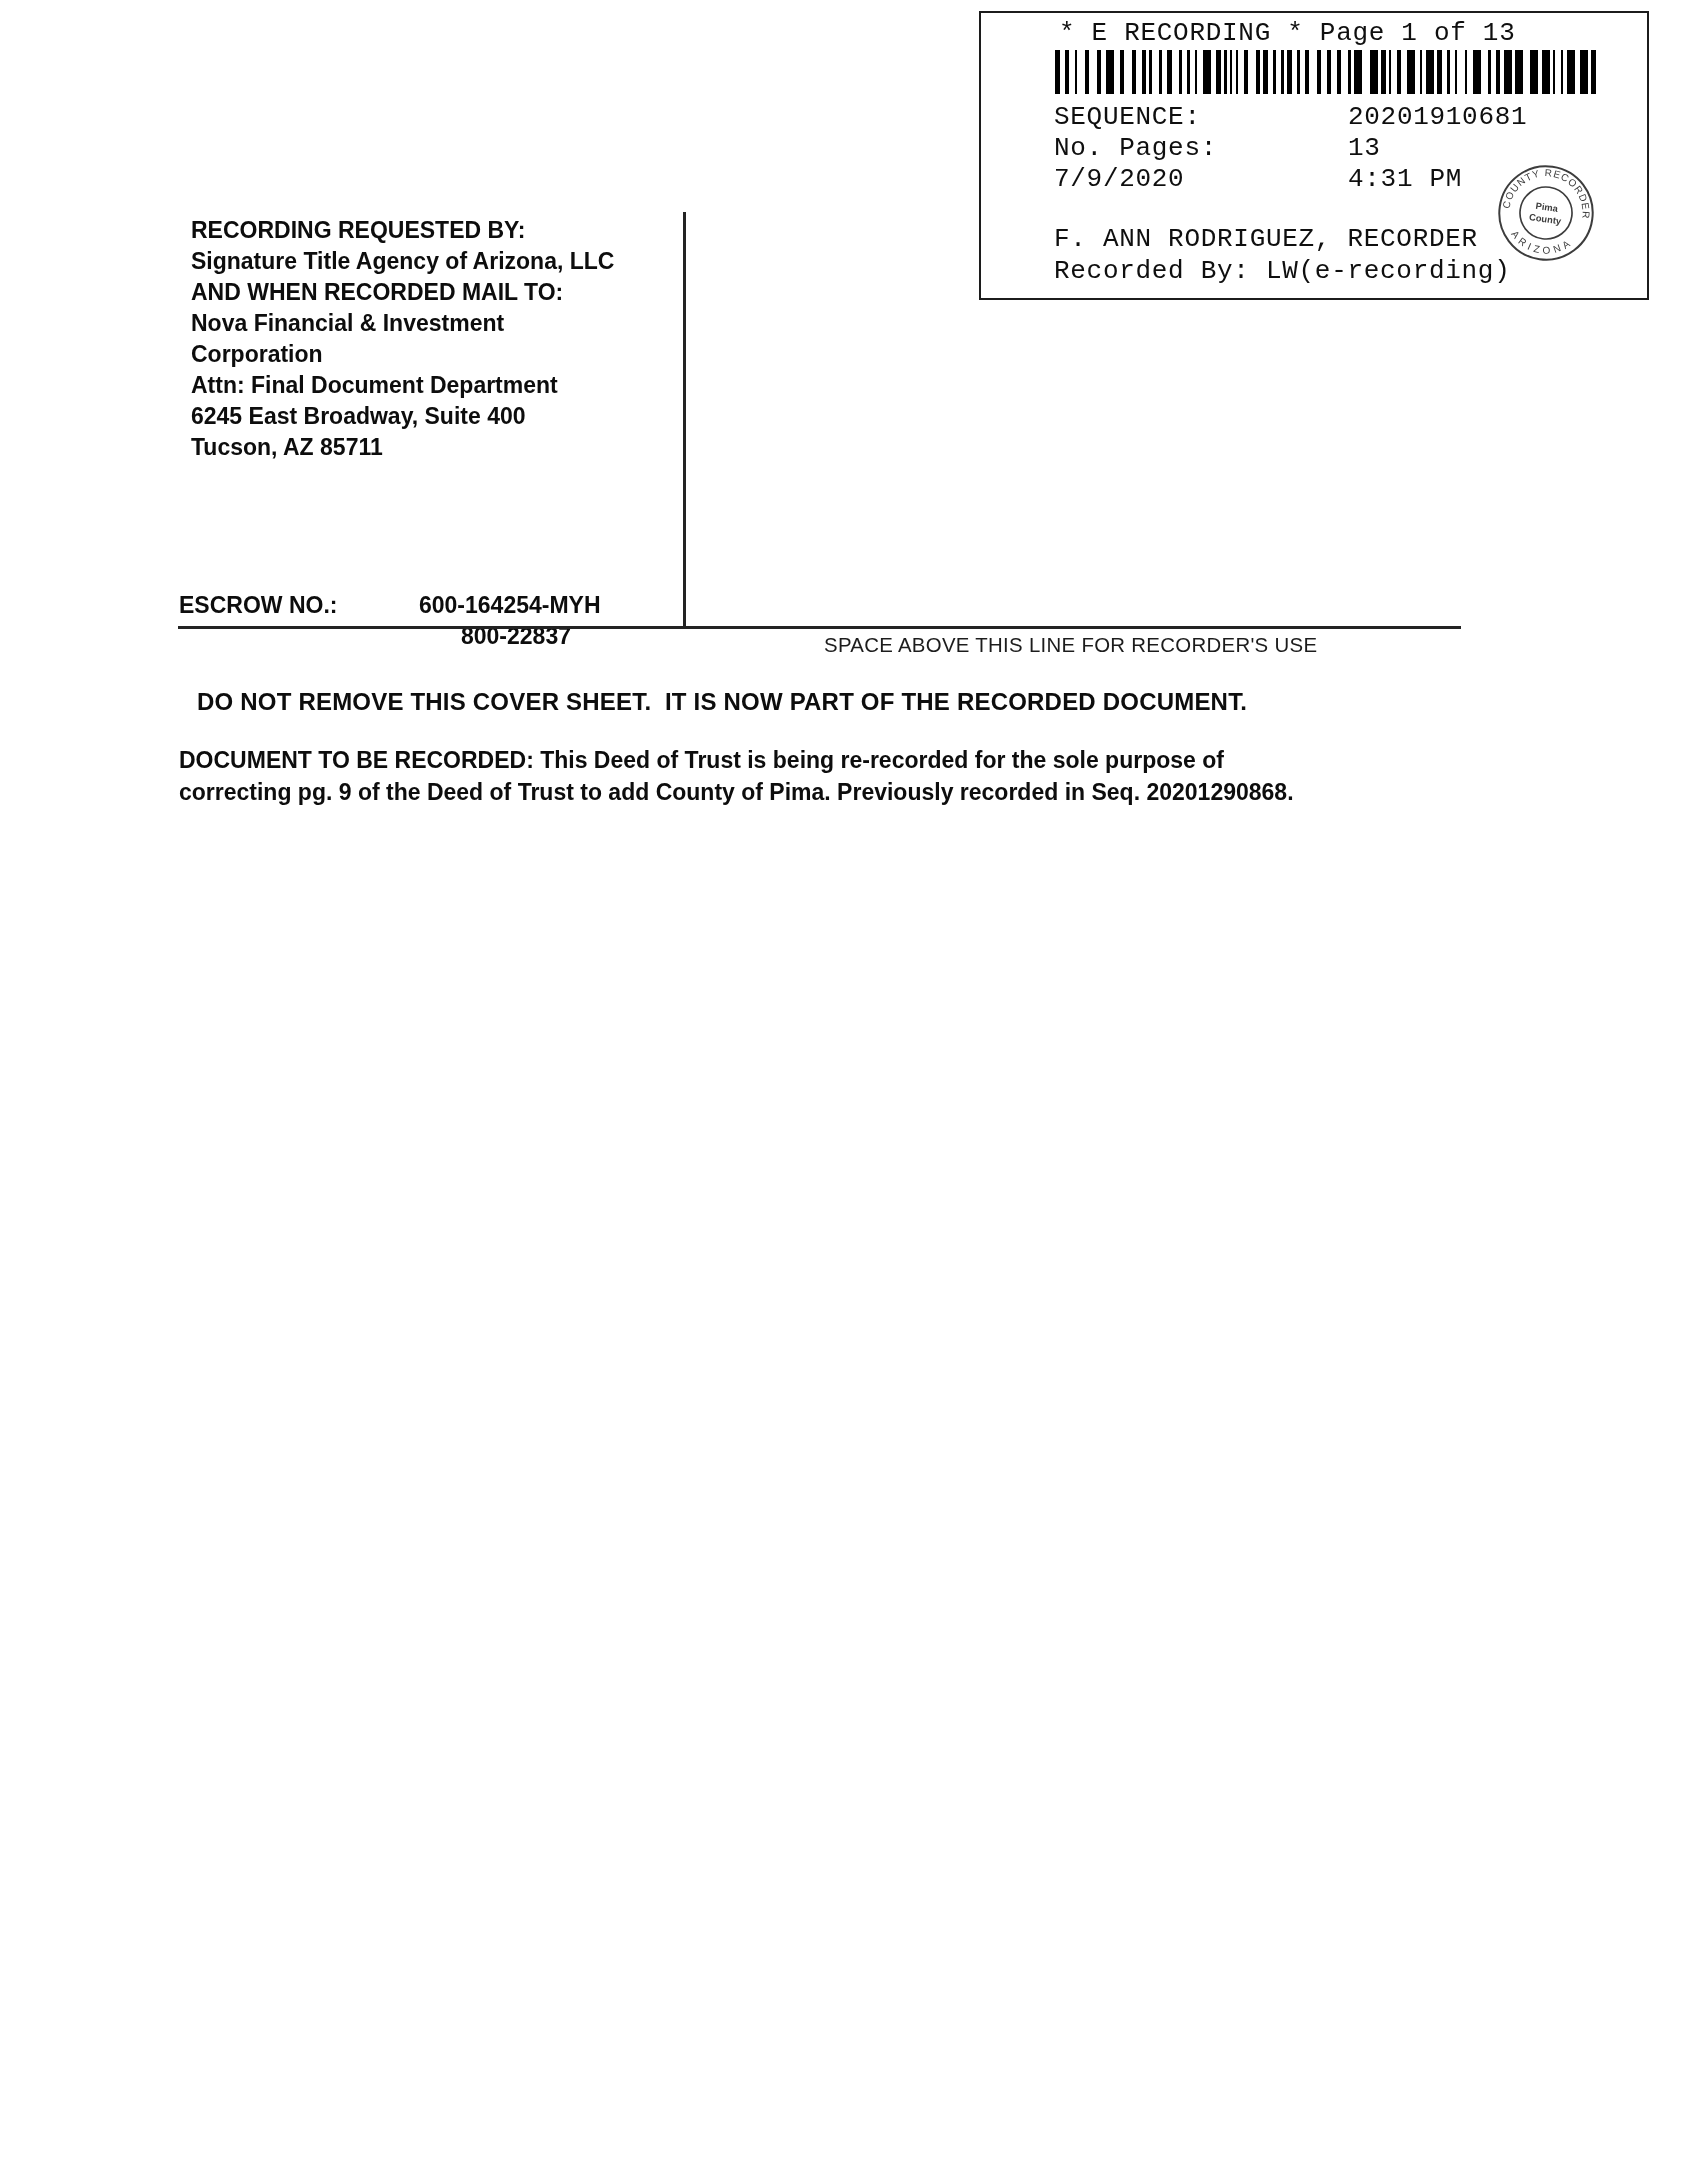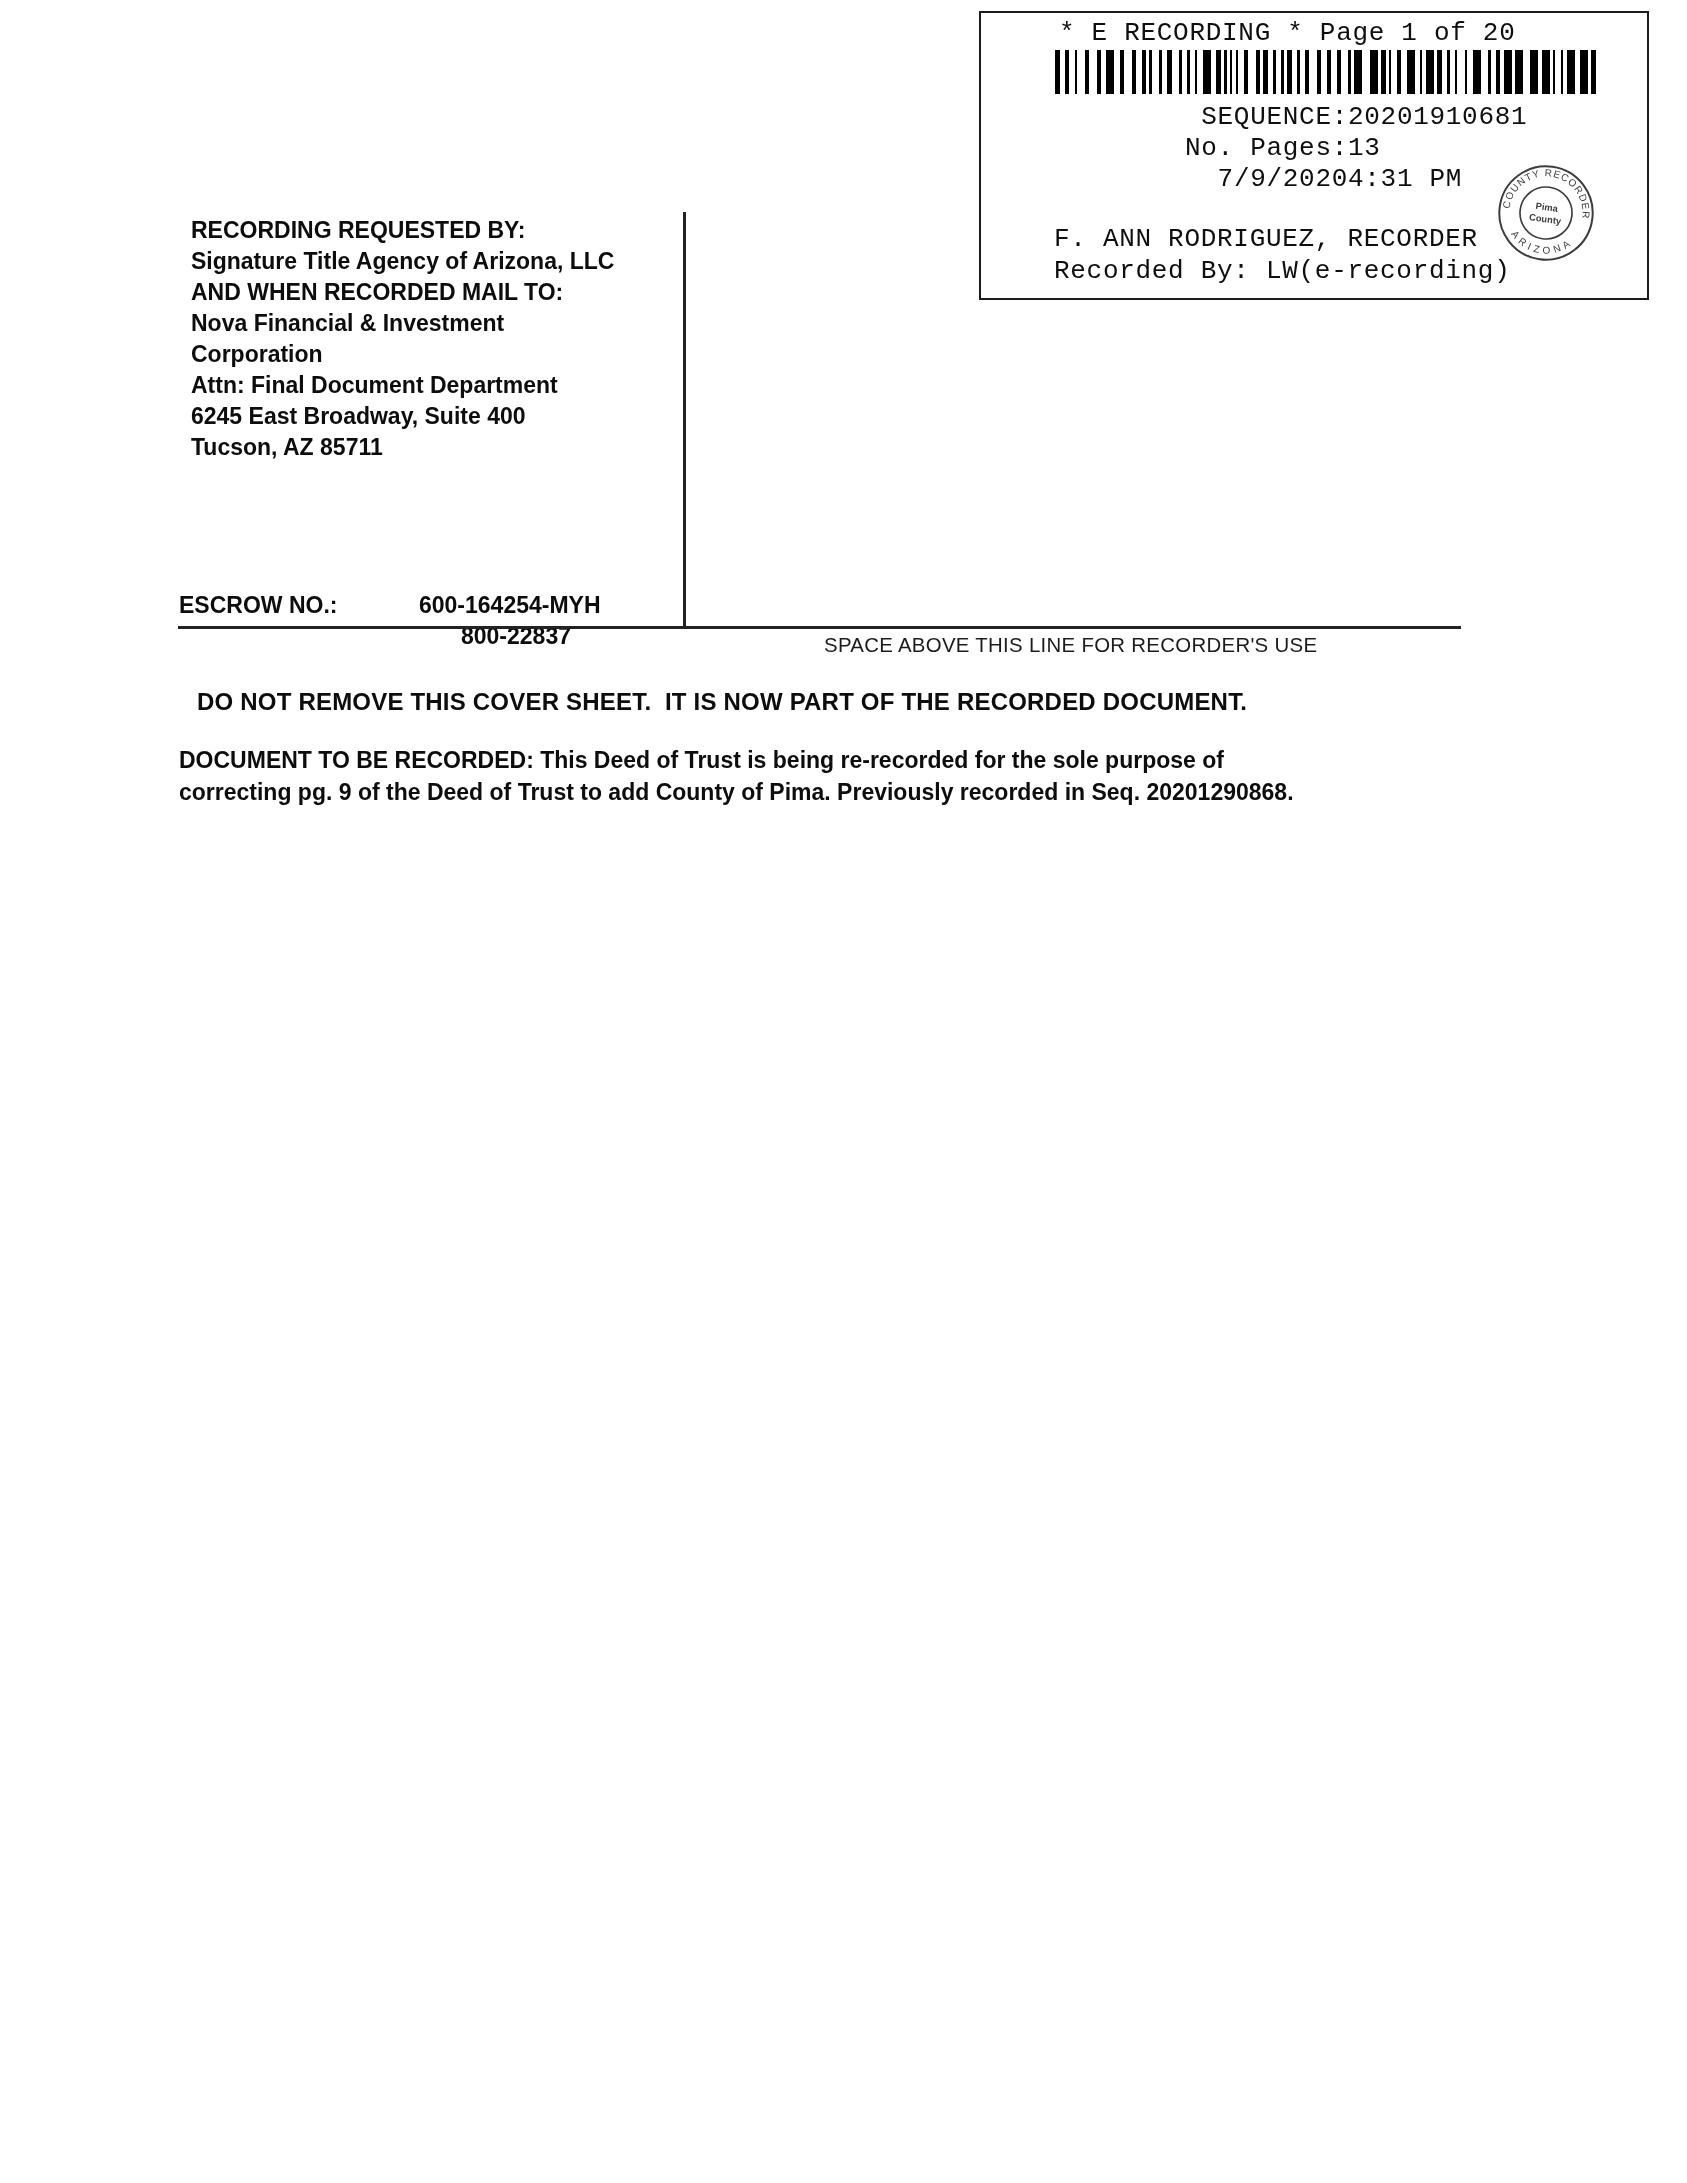--- a/index.html
+++ b/index.html
@@ -29,21 +29,21 @@
     letter-spacing: 0.7px;
     white-space: pre;
   }
   .rb-barcode {
     margin: 2.6px 0 0 74px;
     height: 44px; width: 551px;
     overflow: hidden; white-space: nowrap;
     font-size: 0;
   }
   .rb-rows { margin: 8px 0 0 73px; font-size: 26px; letter-spacing: 0.7px; }
-  .rb-row { display: flex; line-height: 31px; white-space: pre; text-align: right; }
+  .rb-row { display: flex; line-height: 31px; white-space: pre; }
   .rb-row .lbl { width: 294px; flex: 0 0 294px; }
   .rb-recorder { margin: 28px 0 0 73px; font-size: 26px; letter-spacing: 0.7px; }
   .rb-recorder .line { line-height: 32px; white-space: pre; }
   .stamp {
     position: absolute;
     left: 515px; top: 150px;
     width: 100px; height: 100px;
     transform: rotate(8deg);
     background: #ffffff;
   }
@@ -114,21 +114,21 @@
     color: #0d0d0d;
     width: 1252px;
   }
 </style>
 </head>
 <body>
 
 <div class="page">
 
   <div class="recorder-box">
-    <div class="rb-header">* E RECORDING * Page 1 of 20</div>
+    <div class="rb-header">* E RECORDING * Page 1 of 13</div>
 
     <div class="rb-barcode"><span style="display:inline-block;height:44px;vertical-align:top;background:#000;width:4.6px;margin-right:5.3px"></span><span style="display:inline-block;height:44px;vertical-align:top;background:#000;width:4.6px;margin-right:5.3px"></span><span style="display:inline-block;height:44px;vertical-align:top;background:#000;width:2.6px;margin-right:7.3px"></span><span style="display:inline-block;height:44px;vertical-align:top;background:#000;width:4.6px;margin-right:7.3px"></span><span style="display:inline-block;height:44px;vertical-align:top;background:#000;width:4.6px;margin-right:5.3px"></span><span style="display:inline-block;height:44px;vertical-align:top;background:#000;width:8px;margin-right:5.3px"></span><span style="display:inline-block;height:44px;vertical-align:top;background:#000;width:4.6px;margin-right:7.3px"></span><span style="display:inline-block;height:44px;vertical-align:top;background:#000;width:4.6px;margin-right:5.3px"></span><span style="display:inline-block;height:44px;vertical-align:top;background:#000;width:4.6px;margin-right:3.3px"></span><span style="display:inline-block;height:44px;vertical-align:top;background:#000;width:2.6px;margin-right:7.3px"></span><span style="display:inline-block;height:44px;vertical-align:top;background:#000;width:2.6px;margin-right:5.3px"></span><span style="display:inline-block;height:44px;vertical-align:top;background:#000;width:4.6px;margin-right:7.3px"></span><span style="display:inline-block;height:44px;vertical-align:top;background:#000;width:2.6px;margin-right:5.3px"></span><span style="display:inline-block;height:44px;vertical-align:top;background:#000;width:2.6px;margin-right:5.3px"></span><span style="display:inline-block;height:44px;vertical-align:top;background:#000;width:2.6px;margin-right:5.3px"></span><span style="display:inline-block;height:44px;vertical-align:top;background:#000;width:8px;margin-right:5.3px"></span><span style="display:inline-block;height:44px;vertical-align:top;background:#000;width:4.6px;margin-right:3.3px"></span><span style="display:inline-block;height:44px;vertical-align:top;background:#000;width:2.6px;margin-right:3.3px"></span><span style="display:inline-block;height:44px;vertical-align:top;background:#000;width:2.6px;margin-right:3.3px"></span><span style="display:inline-block;height:44px;vertical-align:top;background:#000;width:2.6px;margin-right:5.3px"></span><span style="display:inline-block;height:44px;vertical-align:top;background:#000;width:4.6px;margin-right:7.3px"></span><span style="display:inline-block;height:44px;vertical-align:top;background:#000;width:4.6px;margin-right:3.3px"></span><span style="display:inline-block;height:44px;vertical-align:top;background:#000;width:4.6px;margin-right:5.3px"></span><span style="display:inline-block;height:44px;vertical-align:top;background:#000;width:2.6px;margin-right:5.3px"></span><span style="display:inline-block;height:44px;vertical-align:top;background:#000;width:2.6px;margin-right:3.3px"></span><span style="display:inline-block;height:44px;vertical-align:top;background:#000;width:4.6px;margin-right:5.3px"></span><span style="display:inline-block;height:44px;vertical-align:top;background:#000;width:2.6px;margin-right:5.3px"></span><span style="display:inline-block;height:44px;vertical-align:top;background:#000;width:4.6px;margin-right:7.3px"></span><span style="display:inline-block;height:44px;vertical-align:top;background:#000;width:4.6px;margin-right:5.3px"></span><span style="display:inline-block;height:44px;vertical-align:top;background:#000;width:4.6px;margin-right:5.3px"></span><span style="display:inline-block;height:44px;vertical-align:top;background:#000;width:4.6px;margin-right:7.3px"></span><span style="display:inline-block;height:44px;vertical-align:top;background:#000;width:2.6px;margin-right:3.3px"></span><span style="display:inline-block;height:44px;vertical-align:top;background:#000;width:8px;margin-right:7.3px"></span><span style="display:inline-block;height:44px;vertical-align:top;background:#000;width:8px;margin-right:3.3px"></span><span style="display:inline-block;height:44px;vertical-align:top;background:#000;width:4.6px;margin-right:3.3px"></span><span style="display:inline-block;height:44px;vertical-align:top;background:#000;width:2.6px;margin-right:5.3px"></span><span style="display:inline-block;height:44px;vertical-align:top;background:#000;width:4.6px;margin-right:5.3px"></span><span style="display:inline-block;height:44px;vertical-align:top;background:#000;width:8px;margin-right:5.3px"></span><span style="display:inline-block;height:44px;vertical-align:top;background:#000;width:2.6px;margin-right:3.3px"></span><span style="display:inline-block;height:44px;vertical-align:top;background:#000;width:8px;margin-right:3.3px"></span><span style="display:inline-block;height:44px;vertical-align:top;background:#000;width:4.6px;margin-right:5.3px"></span><span style="display:inline-block;height:44px;vertical-align:top;background:#000;width:2.6px;margin-right:5.3px"></span><span style="display:inline-block;height:44px;vertical-align:top;background:#000;width:2.6px;margin-right:7.3px"></span><span style="display:inline-block;height:44px;vertical-align:top;background:#000;width:2.6px;margin-right:5.3px"></span><span style="display:inline-block;height:44px;vertical-align:top;background:#000;width:8px;margin-right:7.3px"></span><span style="display:inline-block;height:44px;vertical-align:top;background:#000;width:2.6px;margin-right:5.3px"></span><span style="display:inline-block;height:44px;vertical-align:top;background:#000;width:4.6px;margin-right:3.3px"></span><span style="display:inline-block;height:44px;vertical-align:top;background:#000;width:8px;margin-right:3.3px"></span><span style="display:inline-block;height:44px;vertical-align:top;background:#000;width:8px;margin-right:7.3px"></span><span style="display:inline-block;height:44px;vertical-align:top;background:#000;width:8px;margin-right:3.3px"></span><span style="display:inline-block;height:44px;vertical-align:top;background:#000;width:8px;margin-right:3.3px"></span><span style="display:inline-block;height:44px;vertical-align:top;background:#000;width:2.6px;margin-right:5.3px"></span><span style="display:inline-block;height:44px;vertical-align:top;background:#000;width:2.6px;margin-right:3.3px"></span><span style="display:inline-block;height:44px;vertical-align:top;background:#000;width:8px;margin-right:5.3px"></span><span style="display:inline-block;height:44px;vertical-align:top;background:#000;width:8px;margin-right:3.3px"></span><span style="display:inline-block;height:44px;vertical-align:top;background:#000;width:4.6px;margin-right:3.3px"></span></div>
 
     <div class="rb-rows">
       <div class="rb-row">
         <span class="lbl">SEQUENCE:</span>
         <span class="val">20201910681</span>
       </div>
       <div class="rb-row">
         <span class="lbl">No. Pages:</span>

